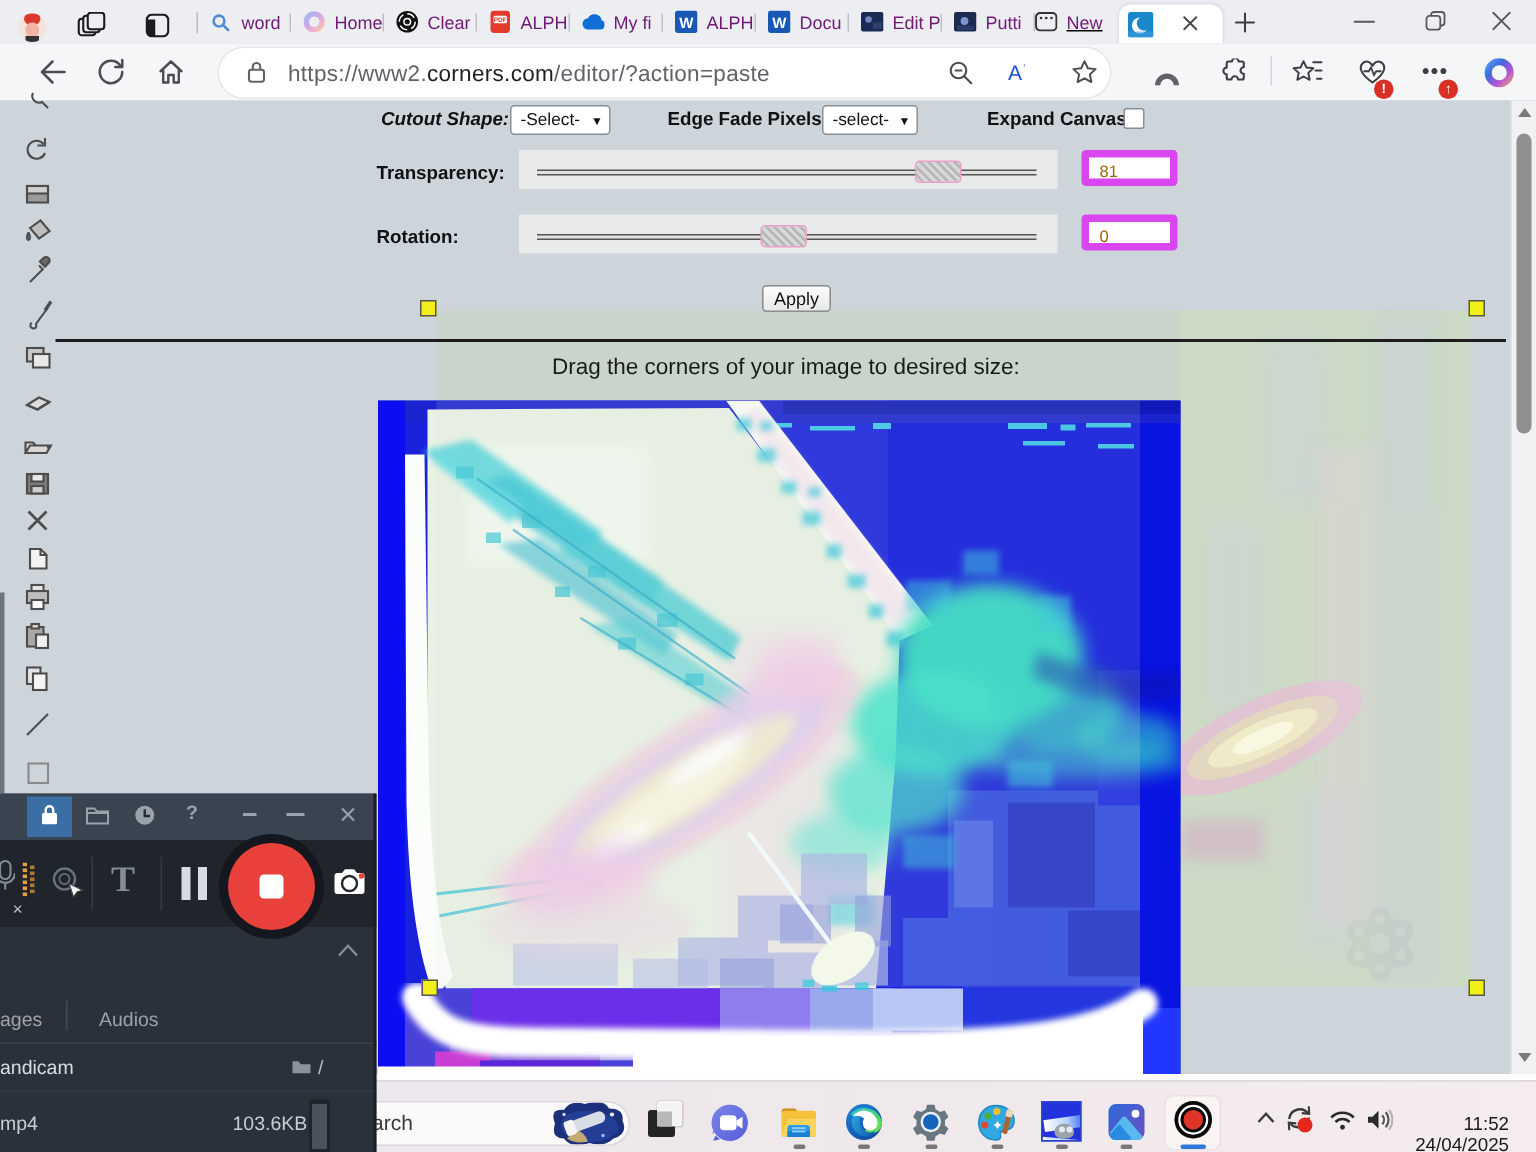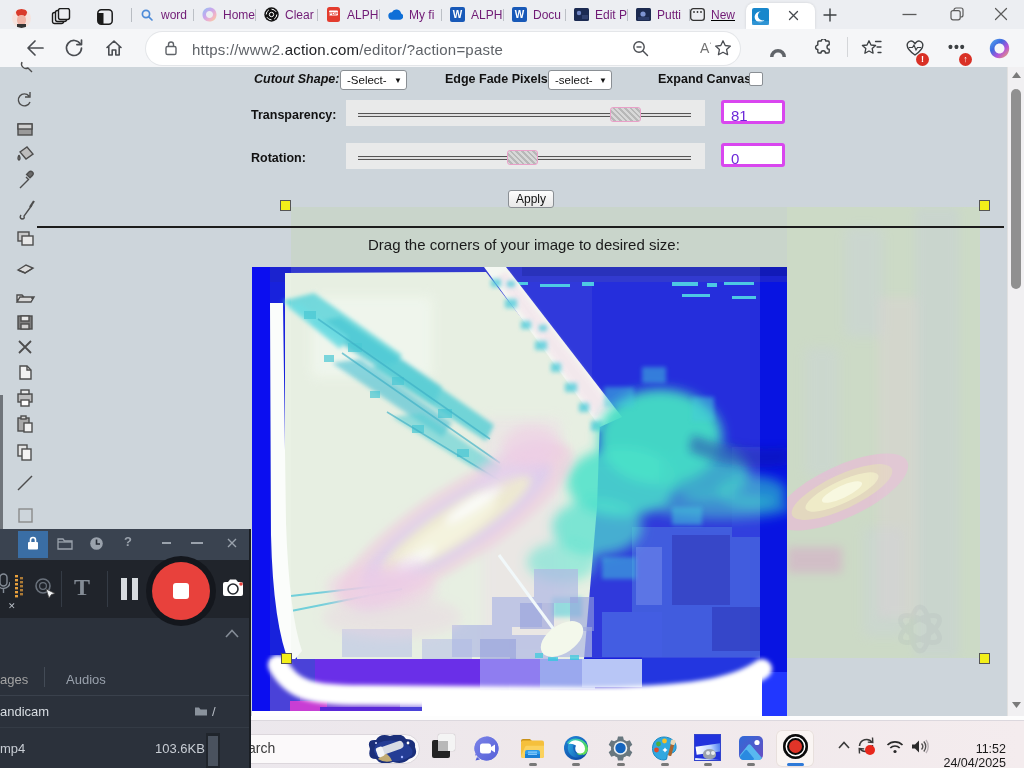--- a/index.html
+++ b/index.html
@@ -196,29 +196,29 @@
   <svg class="abs" style="left:104px;top:9px;" width="20" height="20" viewBox="0 0 20 20">
       <path d="M3 9.5 L10 3 L17 9.5 M4.8 8.2 V17 H8.2 V12 H11.8 V17 H15.2 V8.2" stroke="#4a4d52" stroke-width="1.6" fill="none" stroke-linecap="round" stroke-linejoin="round"></path>
     </svg>
 
   <div class="abs" style="left:146px;top:32px;width:594px;height:33px;background:#fff;border-radius:17px;box-shadow:0 0 0 1px #e4e6e9;top:3px;"></div>
 
   <svg class="abs" style="left:164px;top:11px;" width="14" height="16" viewBox="0 0 14 16">
       <rect x="2" y="6.5" width="10" height="8" rx="1.6" fill="none" stroke="#5f6368" stroke-width="1.4"></rect>
       <path d="M4.5 6.5 V4.5 a2.5 2.5 0 0 1 5 0 V6.5" fill="none" stroke="#5f6368" stroke-width="1.4"></path>
     </svg>
-  <div class="abs" style="left:192px;top:12px;font-size:15px;color:#5f6368;letter-spacing:.2px;">https://www2.<span style="color:#1c1e21;">action.com</span>/editor/?action=paste</div>
+  <div class="abs" style="left:192px;top:12px;font-size:15px;color:#5f6368;letter-spacing:.2px;">https://www2.<span style="color:#1c1e21;">corners.com</span>/editor/?action=paste</div>
 
   <svg class="abs" style="left:632px;top:11px;" width="17" height="17" viewBox="0 0 17 17">
       <circle cx="7" cy="7" r="5.2" fill="none" stroke="#4a4d52" stroke-width="1.4"></circle>
       <line x1="4.5" y1="7" x2="9.5" y2="7" stroke="#4a4d52" stroke-width="1.4"></line>
       <line x1="11" y1="11" x2="15.5" y2="15.5" stroke="#4a4d52" stroke-width="1.4" stroke-linecap="round"></line>
     </svg>
 
-  <div class="abs" style="left:700px;top:11px;font-size:14px;color:#737373;">A<span style="font-size:9px;vertical-align:4px;">ˈ</span></div>
+  <div class="abs" style="left:672px;top:11px;font-size:14px;color:#1d4ed8;">A<span style="font-size:9px;vertical-align:4px;">ˈ</span></div>
 
   <svg class="abs" style="left:714px;top:10px;" width="18" height="18" viewBox="0 0 18 18">
       <path d="M9 1.8 L11.2 6.5 L16.4 7.1 L12.6 10.6 L13.6 15.7 L9 13.2 L4.4 15.7 L5.4 10.6 L1.6 7.1 L6.8 6.5 Z" fill="none" stroke="#4a4d52" stroke-width="1.3" stroke-linejoin="round"></path>
     </svg>
 
   <svg class="abs" style="left:768px;top:12px;" width="20" height="16" viewBox="0 0 20 16">
       <path d="M2 16 A8 8 0 0 1 18 16 L14.5 16 A4.5 4.5 0 0 0 5.5 16 Z" fill="#606469"></path>
     </svg>
 
   <svg class="abs" style="left:813px;top:10px;" width="18" height="18" viewBox="0 0 18 18">
@@ -569,21 +569,21 @@
       <path d="M4.5 6 L9 0 H0 Z" fill="#7a7a7a"></path>
     </svg>
 </div>
 
 <style>
   .sel { position:absolute; height:20px; background:#fff; border:1px solid #8a8f94; border-radius:3px; font-size:11.5px; color:#111; padding:3px 4px 0 6px; }
   .car { font-size:8px; float:right; margin-top:2px; }
   .slidebox { width:359px; height:26px; background:#e9eaea; }
   .track { width:333px; height:4px; background:#e0e0e0; border-top:1.5px solid #555; border-bottom:1.5px solid #555; }
   .thumb { width:31px; height:15px; background:repeating-linear-gradient(45deg,#d8d8d8 0 2px,#b8b8b8 2px 4px); border:1.5px solid #e9a0c8; border-radius:3px; }
-  .inputbox { width:64px; height:24px; background:#fff; border:3px solid #d946ef; border-radius:3px; font-size:15px; color:#6d28d9; padding:4px 0 0 7px; }
+  .inputbox { width:64px; height:24px; background:#fff; border:5px solid #d946ef; border-radius:3px; font-size:11px; color:#a16207; padding:4px 0 0 7px; }
   .handle { position:absolute; width:11px; height:11px; background:#f2ef1a; border:1px solid #555; z-index:10; }
 </style>
 
 <div class="abs" style="left:0;top:716px;width:1024px;height:4px;background:#fdfdfd;z-index:8;"></div>
 
 <div class="abs" id="taskbar" style="left:0;top:720px;width:1024px;height:48px;background:linear-gradient(90deg,#e9e7ee,#efe8eb 55%,#f4ecee);border-top:1px solid #dcd8de;z-index:20;">
 
   <div class="abs" style="left:160px;top:13px;width:260px;height:30px;background:#fbf9fa;border:1px solid #dcd7dc;border-radius:15px;"></div>
   <div class="abs" style="left:248px;top:19px;font-size:14px;color:#3a3a3a;">arch</div>
 

